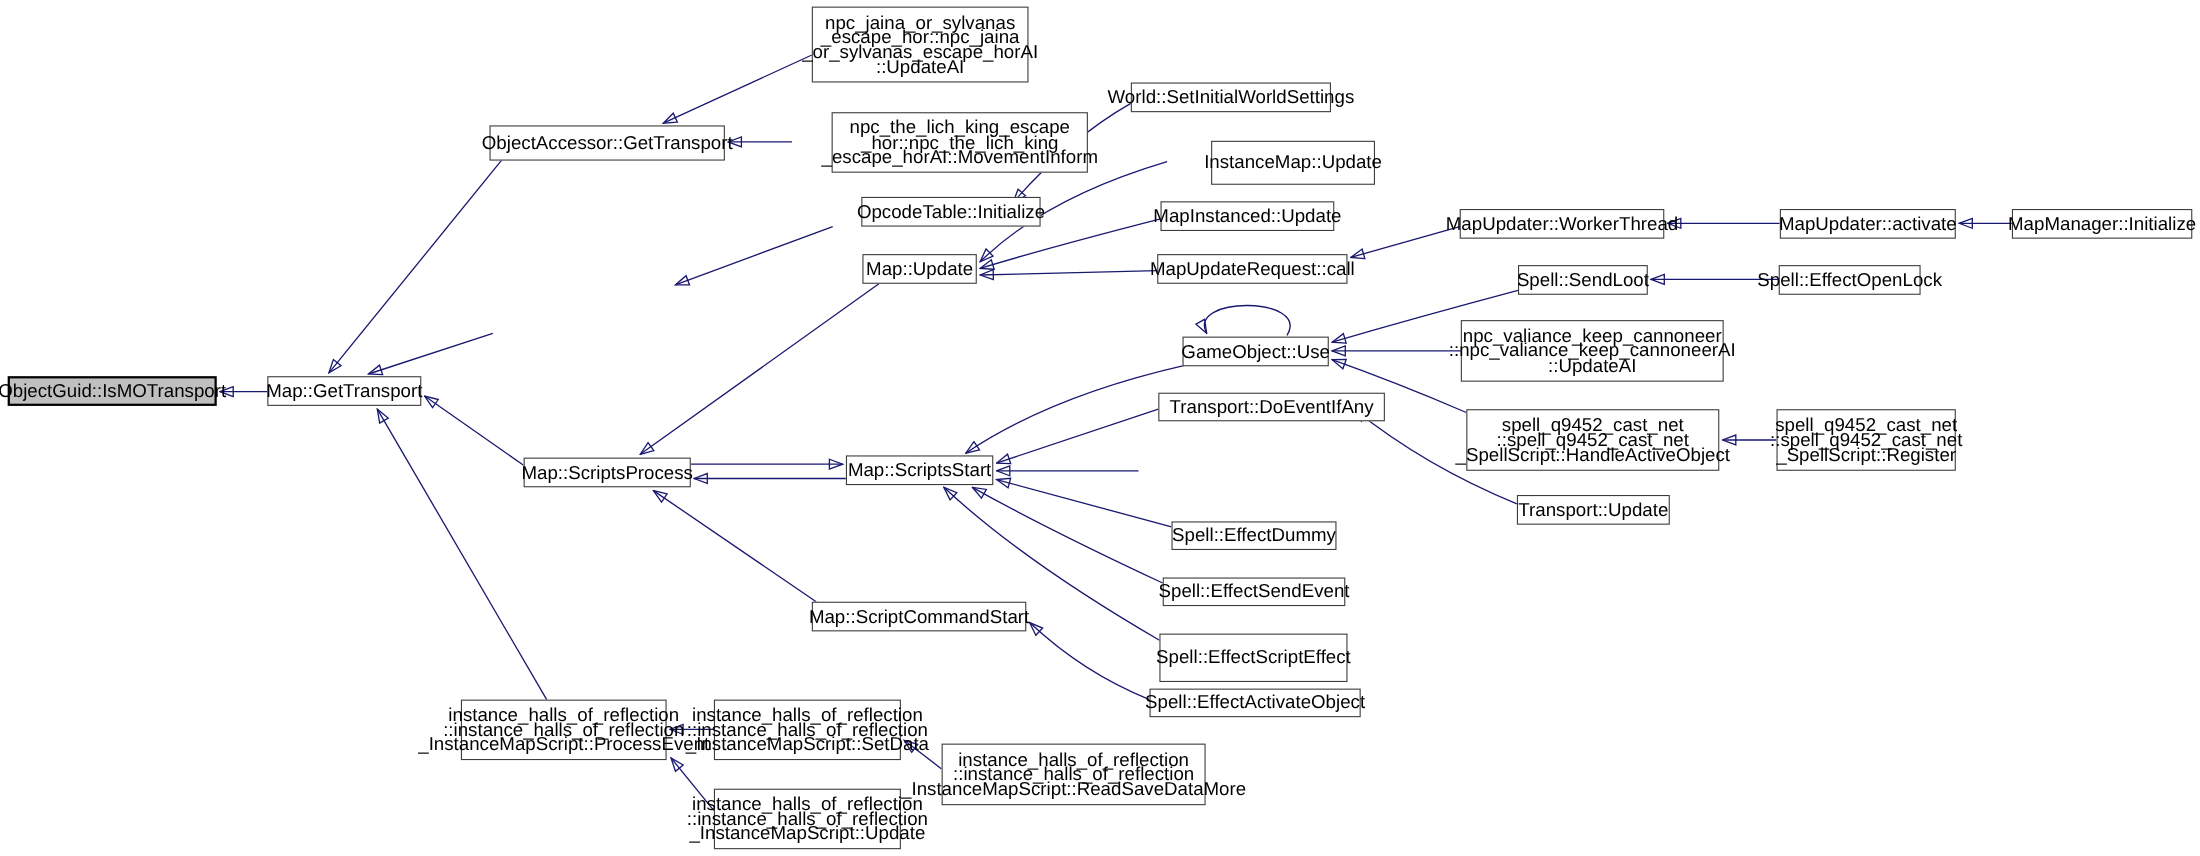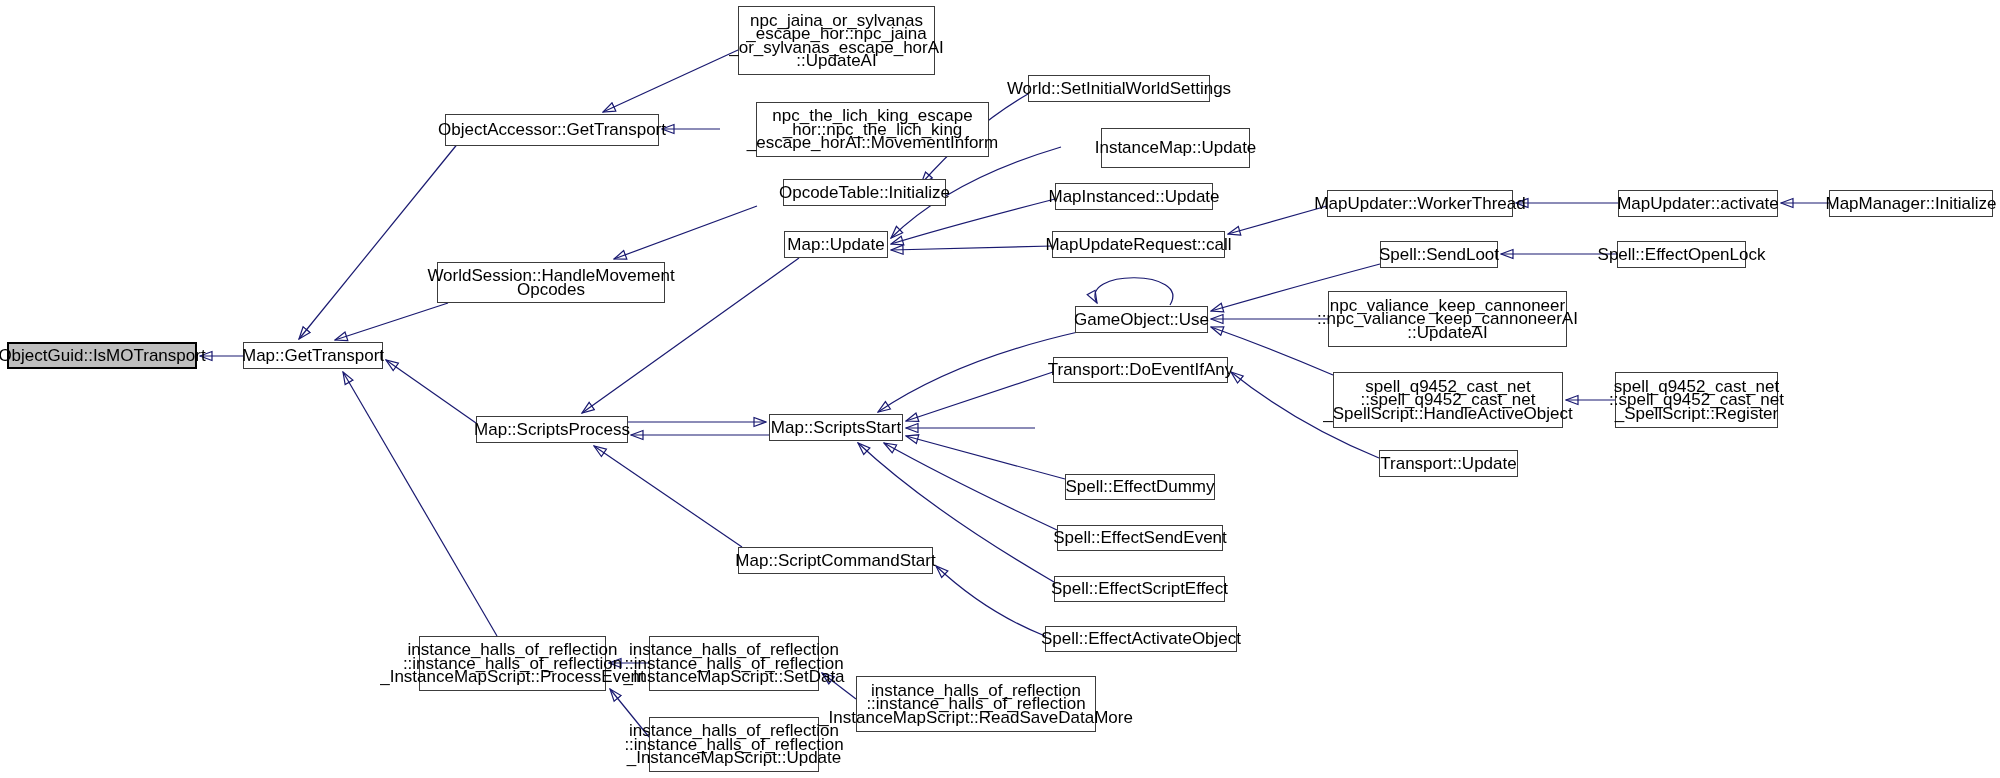--- a/index.html
+++ b/index.html
@@ -67,22 +67,20 @@
       <path d="M 649 663 L 609 663" marker-end="url(#arrowhead)"></path>
       <path d="M 856 699 L 822 673" marker-end="url(#arrowhead)"></path>
       <path d="M 649 737 L 610 689" marker-end="url(#arrowhead)"></path>
       <path d="M 1379 458 Q 1296 424 1231 372" marker-end="url(#arrowhead)"></path>
       <path d="M 1615 400 L 1566 400" marker-end="url(#arrowhead)"></path>
     </svg>
 
 <div class="node root" style="left: 7px; top: 342px; width: 190px; height: 27px;">ObjectGuid::IsMOTransport</div>
     <div class="node" style="left: 243px; top: 342px; width: 140px; height: 27px;">Map::GetTransport</div>
     <div class="node" style="left: 445px; top: 114px; width: 214px; height: 32px;">ObjectAccessor::GetTransport</div>
-    <div class="node" style="left: 437px; top: 262px; width: 228px; height: 41px;">WorldSession::HandleMovement
-Opcodes</div>
     <div class="node" style="left: 738px; top: 6px; width: 197px; height: 69px;">npc_jaina_or_sylvanas
 _escape_hor::npc_jaina
 _or_sylvanas_escape_horAI
 ::UpdateAI</div>
     <div class="node" style="left: 756px; top: 102px; width: 233px; height: 55px;">npc_the_lich_king_escape
 _hor::npc_the_lich_king
 _escape_horAI::MovementInform</div>
     <div class="node" style="left: 755px; top: 179px; width: 163px; height: 27px; margin-left: 28px;">OpcodeTable::Initialize</div>
     <div class="node" style="left: 784px; top: 231px; width: 104px; height: 27px;">Map::Update</div>
     <div class="node" style="left: 1028px; top: 75px; width: 182px; height: 27px;">World::SetInitialWorldSettings</div>
@@ -98,24 +96,24 @@
     <div class="node" style="left: 1328px; top: 291px; width: 239px; height: 56px;">npc_valiance_keep_cannoneer
 ::npc_valiance_keep_cannoneerAI
 ::UpdateAI</div>
     <div class="node" style="left: 1333px; top: 372px; width: 230px; height: 56px;">spell_q9452_cast_net
 ::spell_q9452_cast_net
 _SpellScript::HandleActiveObject</div>
     <div class="node" style="left: 1615px; top: 372px; width: 163px; height: 56px;">spell_q9452_cast_net
 ::spell_q9452_cast_net
 _SpellScript::Register</div>
     <div class="node" style="left: 1379px; top: 450px; width: 139px; height: 27px;">Transport::Update</div>
-    <div class="node" style="left: 1053px; top: 357px; width: 175px; height: 26px;">Transport::DoEventIfAny</div>
+    <div class="node" style="left: 1053px; top: 357px; width: 206px; height: 26px;">Transport::DoEventIfAny</div>
     <div class="node" style="left: 1065px; top: 474px; width: 150px; height: 26px;">Spell::EffectDummy</div>
     <div class="node" style="left: 1057px; top: 525px; width: 166px; height: 26px;">Spell::EffectSendEvent</div>
-    <div class="node" style="left: 1054px; top: 576px; width: 171px; height: 26px;">Spell::EffectScriptEffect</div>
+    <div class="node" style="left: 1054px; top: 576px; width: 171px; height: 44px;">Spell::EffectScriptEffect</div>
     <div class="node" style="left: 1045px; top: 626px; width: 192px; height: 26px;">Spell::EffectActivateObject</div>
     <div class="node" style="left: 476px; top: 416px; width: 152px; height: 27px;">Map::ScriptsProcess</div>
     <div class="node" style="left: 769px; top: 414px; width: 134px; height: 27px;">Map::ScriptsStart</div>
     <div class="node" style="left: 738px; top: 547px; width: 195px; height: 27px;">Map::ScriptCommandStart</div>
     <div class="node" style="left: 419px; top: 636px; width: 187px; height: 55px;">instance_halls_of_reflection
 ::instance_halls_of_reflection
 _InstanceMapScript::ProcessEvent</div>
     <div class="node" style="left: 649px; top: 636px; width: 170px; height: 55px;">instance_halls_of_reflection
 ::instance_halls_of_reflection
 _InstanceMapScript::SetData</div>

